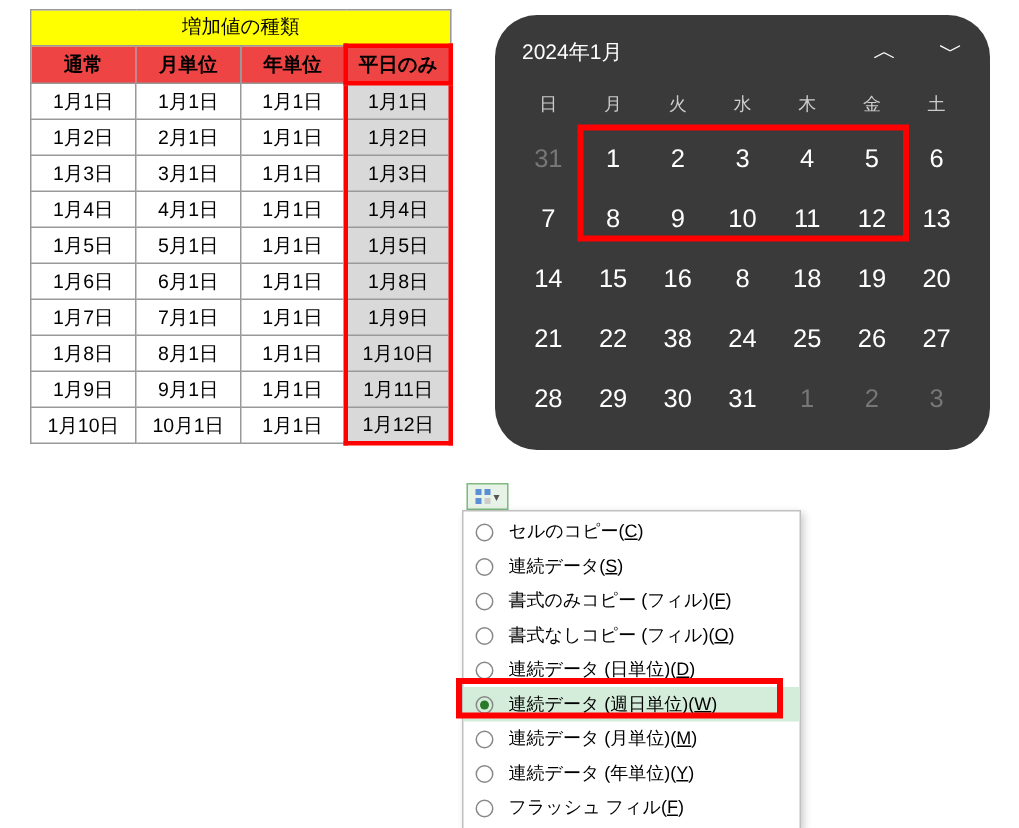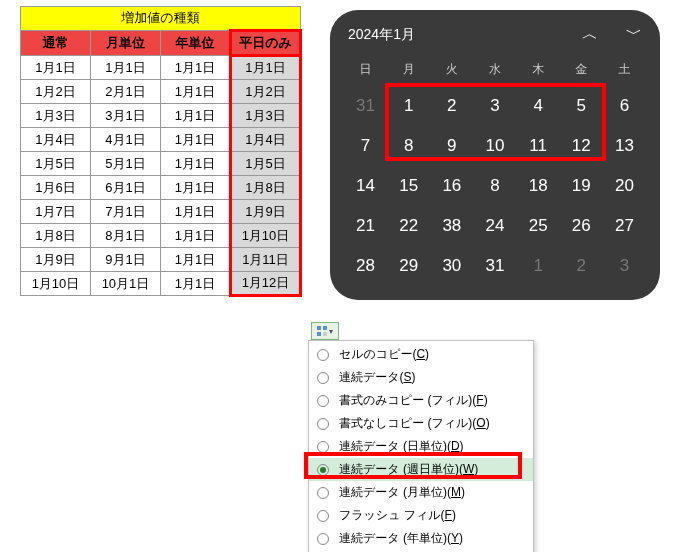--- a/index.html
+++ b/index.html
@@ -206,20 +206,20 @@
     <div class="menu-item selected">
       <span class="menu-radio"></span>
       <span class="menu-label">連続データ (週日単位)(<span class="menu-underline">W</span>)</span>
     </div>
     <div class="menu-item">
       <span class="menu-radio"></span>
       <span class="menu-label">連続データ (月単位)(<span class="menu-underline">M</span>)</span>
     </div>
     <div class="menu-item">
       <span class="menu-radio"></span>
+      <span class="menu-label">連続データ (年単位)(<span class="menu-underline">Y</span>)</span>
+    </div>
+    <div class="menu-item">
+      <span class="menu-radio"></span>
       <span class="menu-label">フラッシュ フィル(<span class="menu-underline">F</span>)</span>
-    </div>
-    <div class="menu-item">
-      <span class="menu-radio"></span>
-      <span class="menu-label">連続データ (年単位)(<span class="menu-underline">Y</span>)</span>
     </div>
   </div>
 <div class="menu-red-box"></div>
 
 </body></html>

